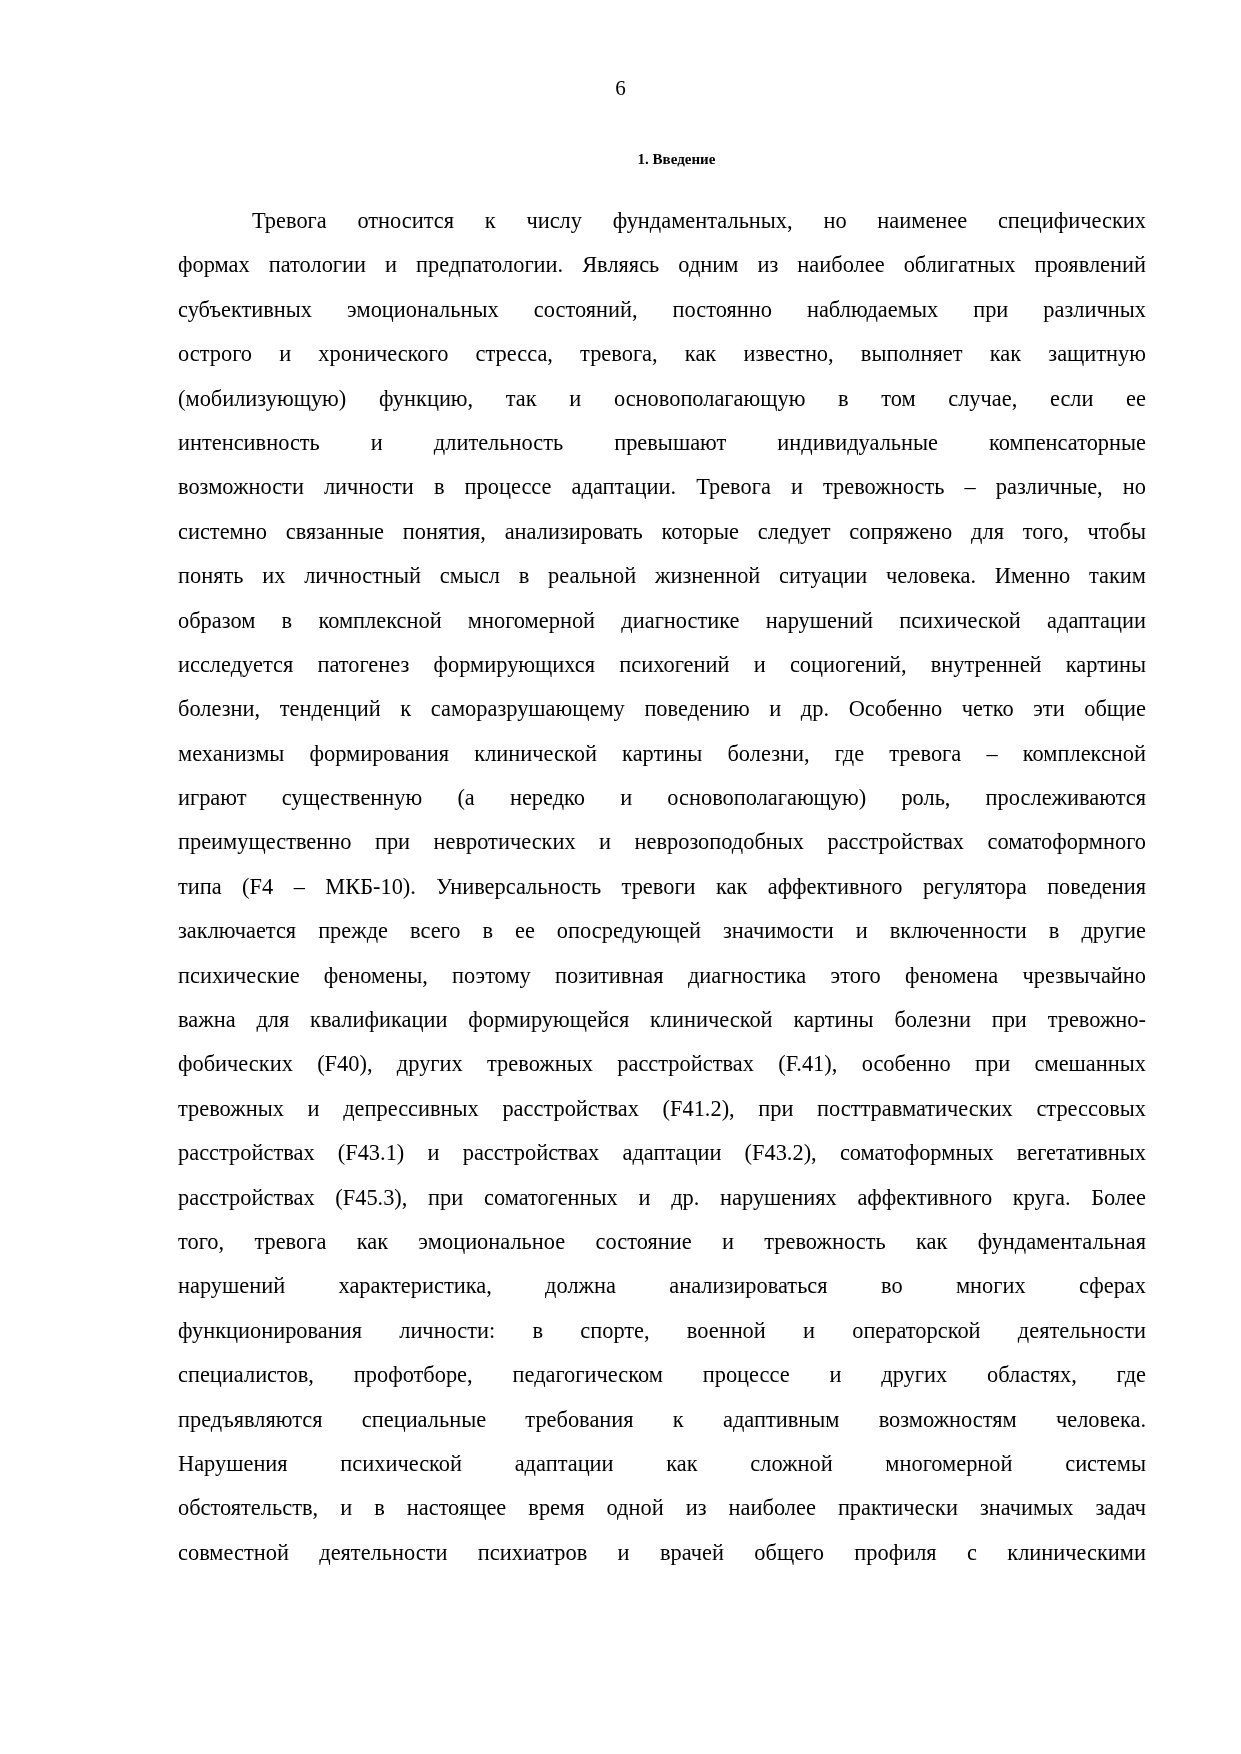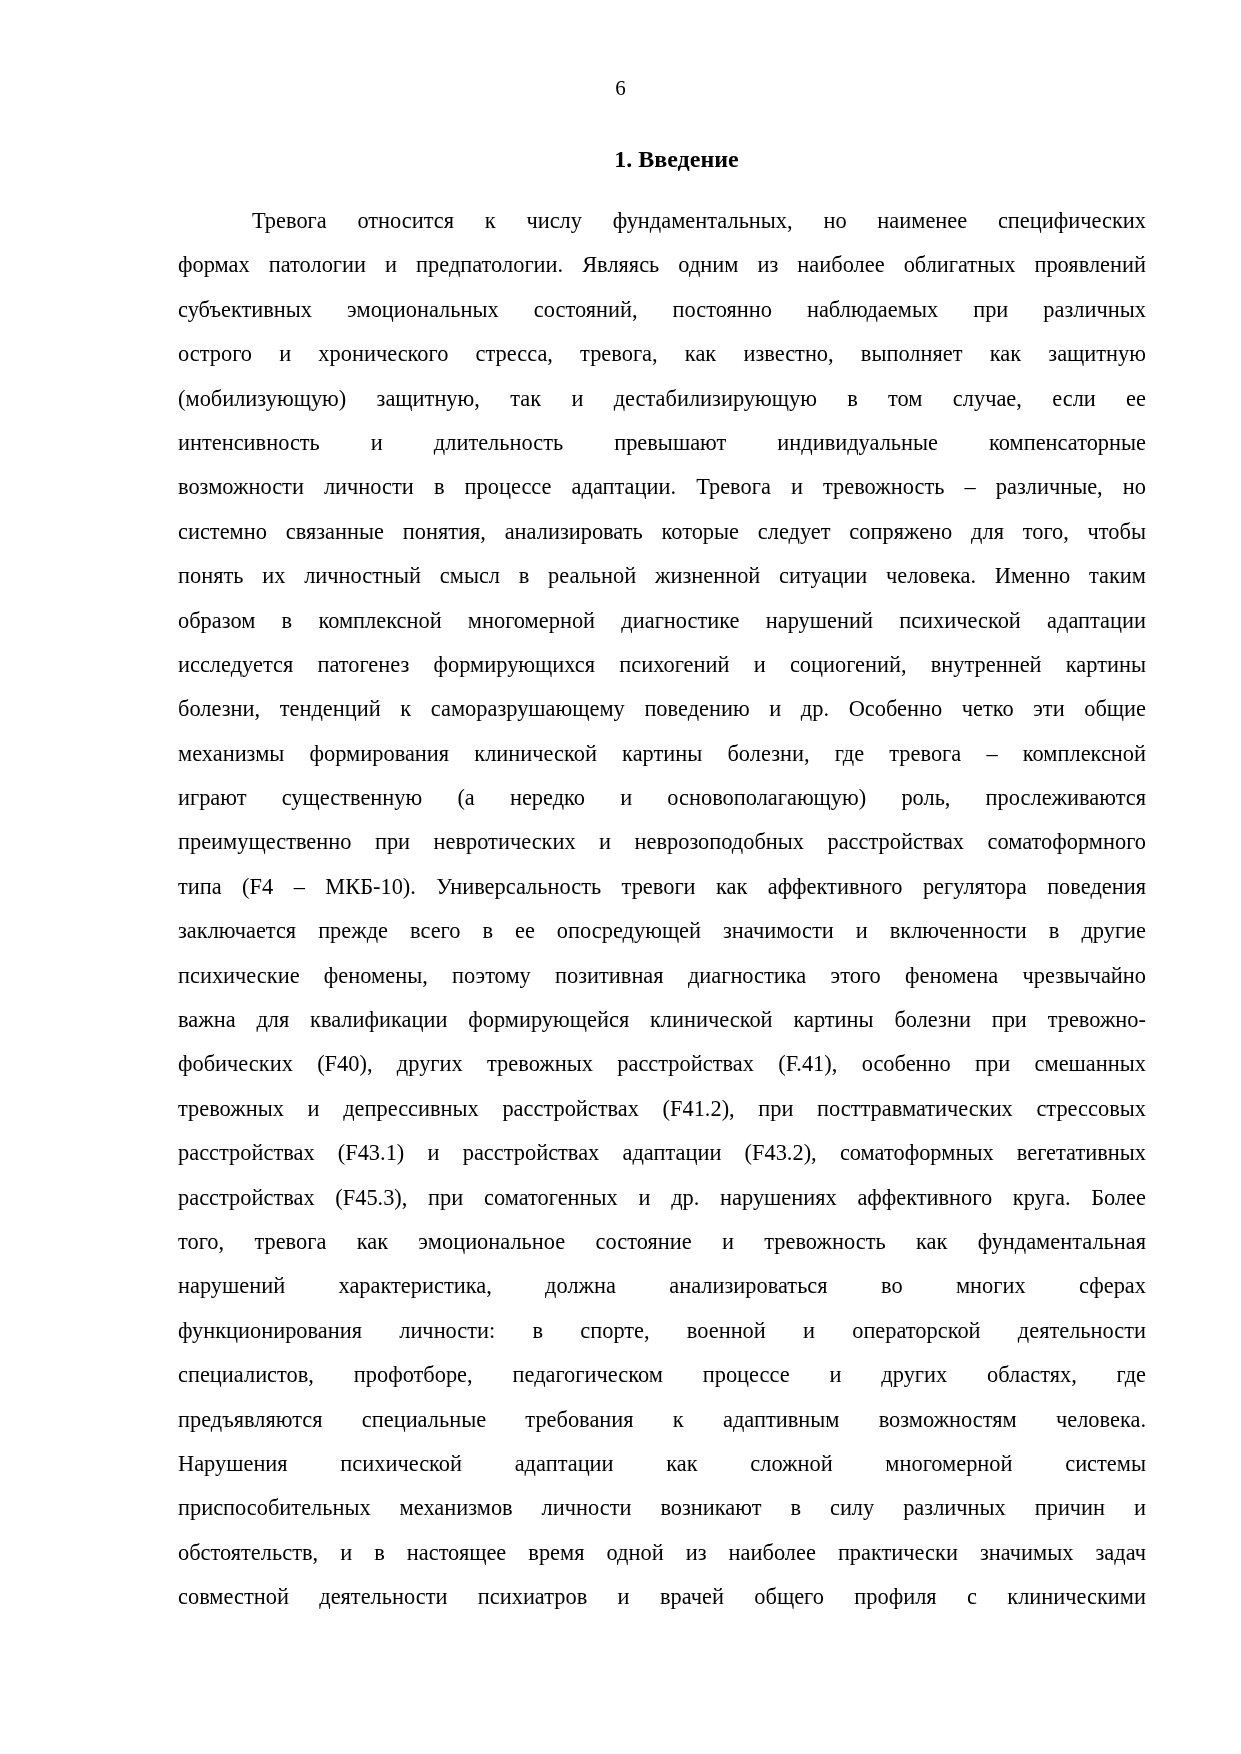--- a/index.html
+++ b/index.html
@@ -8,21 +8,21 @@
     position: absolute; left: 0; top: 0; width: 1241px; height: 1754px;
     background: #ffffff; color: #000000;
     font-family: "Liberation Serif", "DejaVu Serif", serif;
   }
   .page-number {
     position: absolute; top: 76px; left: 0; width: 1241px;
     text-align: center; font-size: 21px; line-height: 24px;
   }
   .section-title {
     position: absolute; top: 146px; left: 0; width: 1241px;
-    text-align: center; font-size: 24px; font-weight: bold; line-height: 26px;
+    text-align: center; font-size: 15px; font-weight: bold; line-height: 26px;
     padding-left: 112px; box-sizing: border-box;
   }
   .body-text {
     position: absolute; top: 206px; left: 178px; width: 968px;
     font-size: 22.4px;
     font-family: Liberation Serif, serif;
   }
   .line {
     display: block; height: 44.4px; line-height: 30px;
     text-align: justify; text-align-last: justify;
@@ -34,21 +34,21 @@
 <body>
 
 <div class="page">
   <div class="page-number">6</div>
   <div class="section-title">1. Введение</div>
   <div class="body-text">
     <div class="line first">Тревога относится к числу фундаментальных, но наименее специфических</div>
     <div class="line">формах патологии и предпатологии. Являясь одним из наиболее облигатных проявлений</div>
     <div class="line">субъективных эмоциональных состояний, постоянно наблюдаемых при различных</div>
     <div class="line">острого и хронического стресса, тревога, как известно, выполняет как защитную</div>
-    <div class="line">(мобилизующую) защитную, так и дестабилизирующую в том случае, если ее</div>
+    <div class="line">(мобилизующую) функцию, так и основополагающую в том случае, если ее</div>
     <div class="line">интенсивность и длительность превышают индивидуальные компенсаторные</div>
     <div class="line">возможности личности в процессе адаптации. Тревога и тревожность – различные, но</div>
     <div class="line">системно связанные понятия, анализировать которые следует сопряжено для того, чтобы</div>
     <div class="line">понять их личностный смысл в реальной жизненной ситуации человека. Именно таким</div>
     <div class="line">образом в комплексной многомерной диагностике нарушений психической адаптации</div>
     <div class="line">исследуется патогенез формирующихся психогений и социогений, внутренней картины</div>
     <div class="line">болезни, тенденций к саморазрушающему поведению и др. Особенно четко эти общие</div>
     <div class="line">механизмы формирования клинической картины болезни, где тревога – комплексной</div>
     <div class="line">играют существенную (а нередко и основополагающую) роль, прослеживаются</div>
     <div class="line">преимущественно при невротических и неврозоподобных расстройствах соматоформного</div>
@@ -59,17 +59,16 @@
     <div class="line">фобических (F40), других тревожных расстройствах (F.41), особенно при смешанных</div>
     <div class="line">тревожных и депрессивных расстройствах (F41.2), при посттравматических стрессовых</div>
     <div class="line">расстройствах (F43.1) и расстройствах адаптации (F43.2), соматоформных вегетативных</div>
     <div class="line">расстройствах (F45.3), при соматогенных и др. нарушениях аффективного круга. Более</div>
     <div class="line">того, тревога как эмоциональное состояние и тревожность как фундаментальная</div>
     <div class="line">нарушений характеристика, должна анализироваться во многих сферах</div>
     <div class="line">функционирования личности: в спорте, военной и операторской деятельности</div>
     <div class="line">специалистов, профотборе, педагогическом процессе и других областях, где</div>
     <div class="line">предъявляются специальные требования к адаптивным возможностям человека.</div>
     <div class="line">Нарушения психической адаптации как сложной многомерной системы</div>
-    <div class="line">приспособительных механизмов личности возникают в силу различных причин и</div>
     <div class="line">обстоятельств, и в настоящее время одной из наиболее практически значимых задач</div>
     <div class="line">совместной деятельности психиатров и врачей общего профиля с клиническими</div>
   </div>
 </div>
 
 </body></html>

